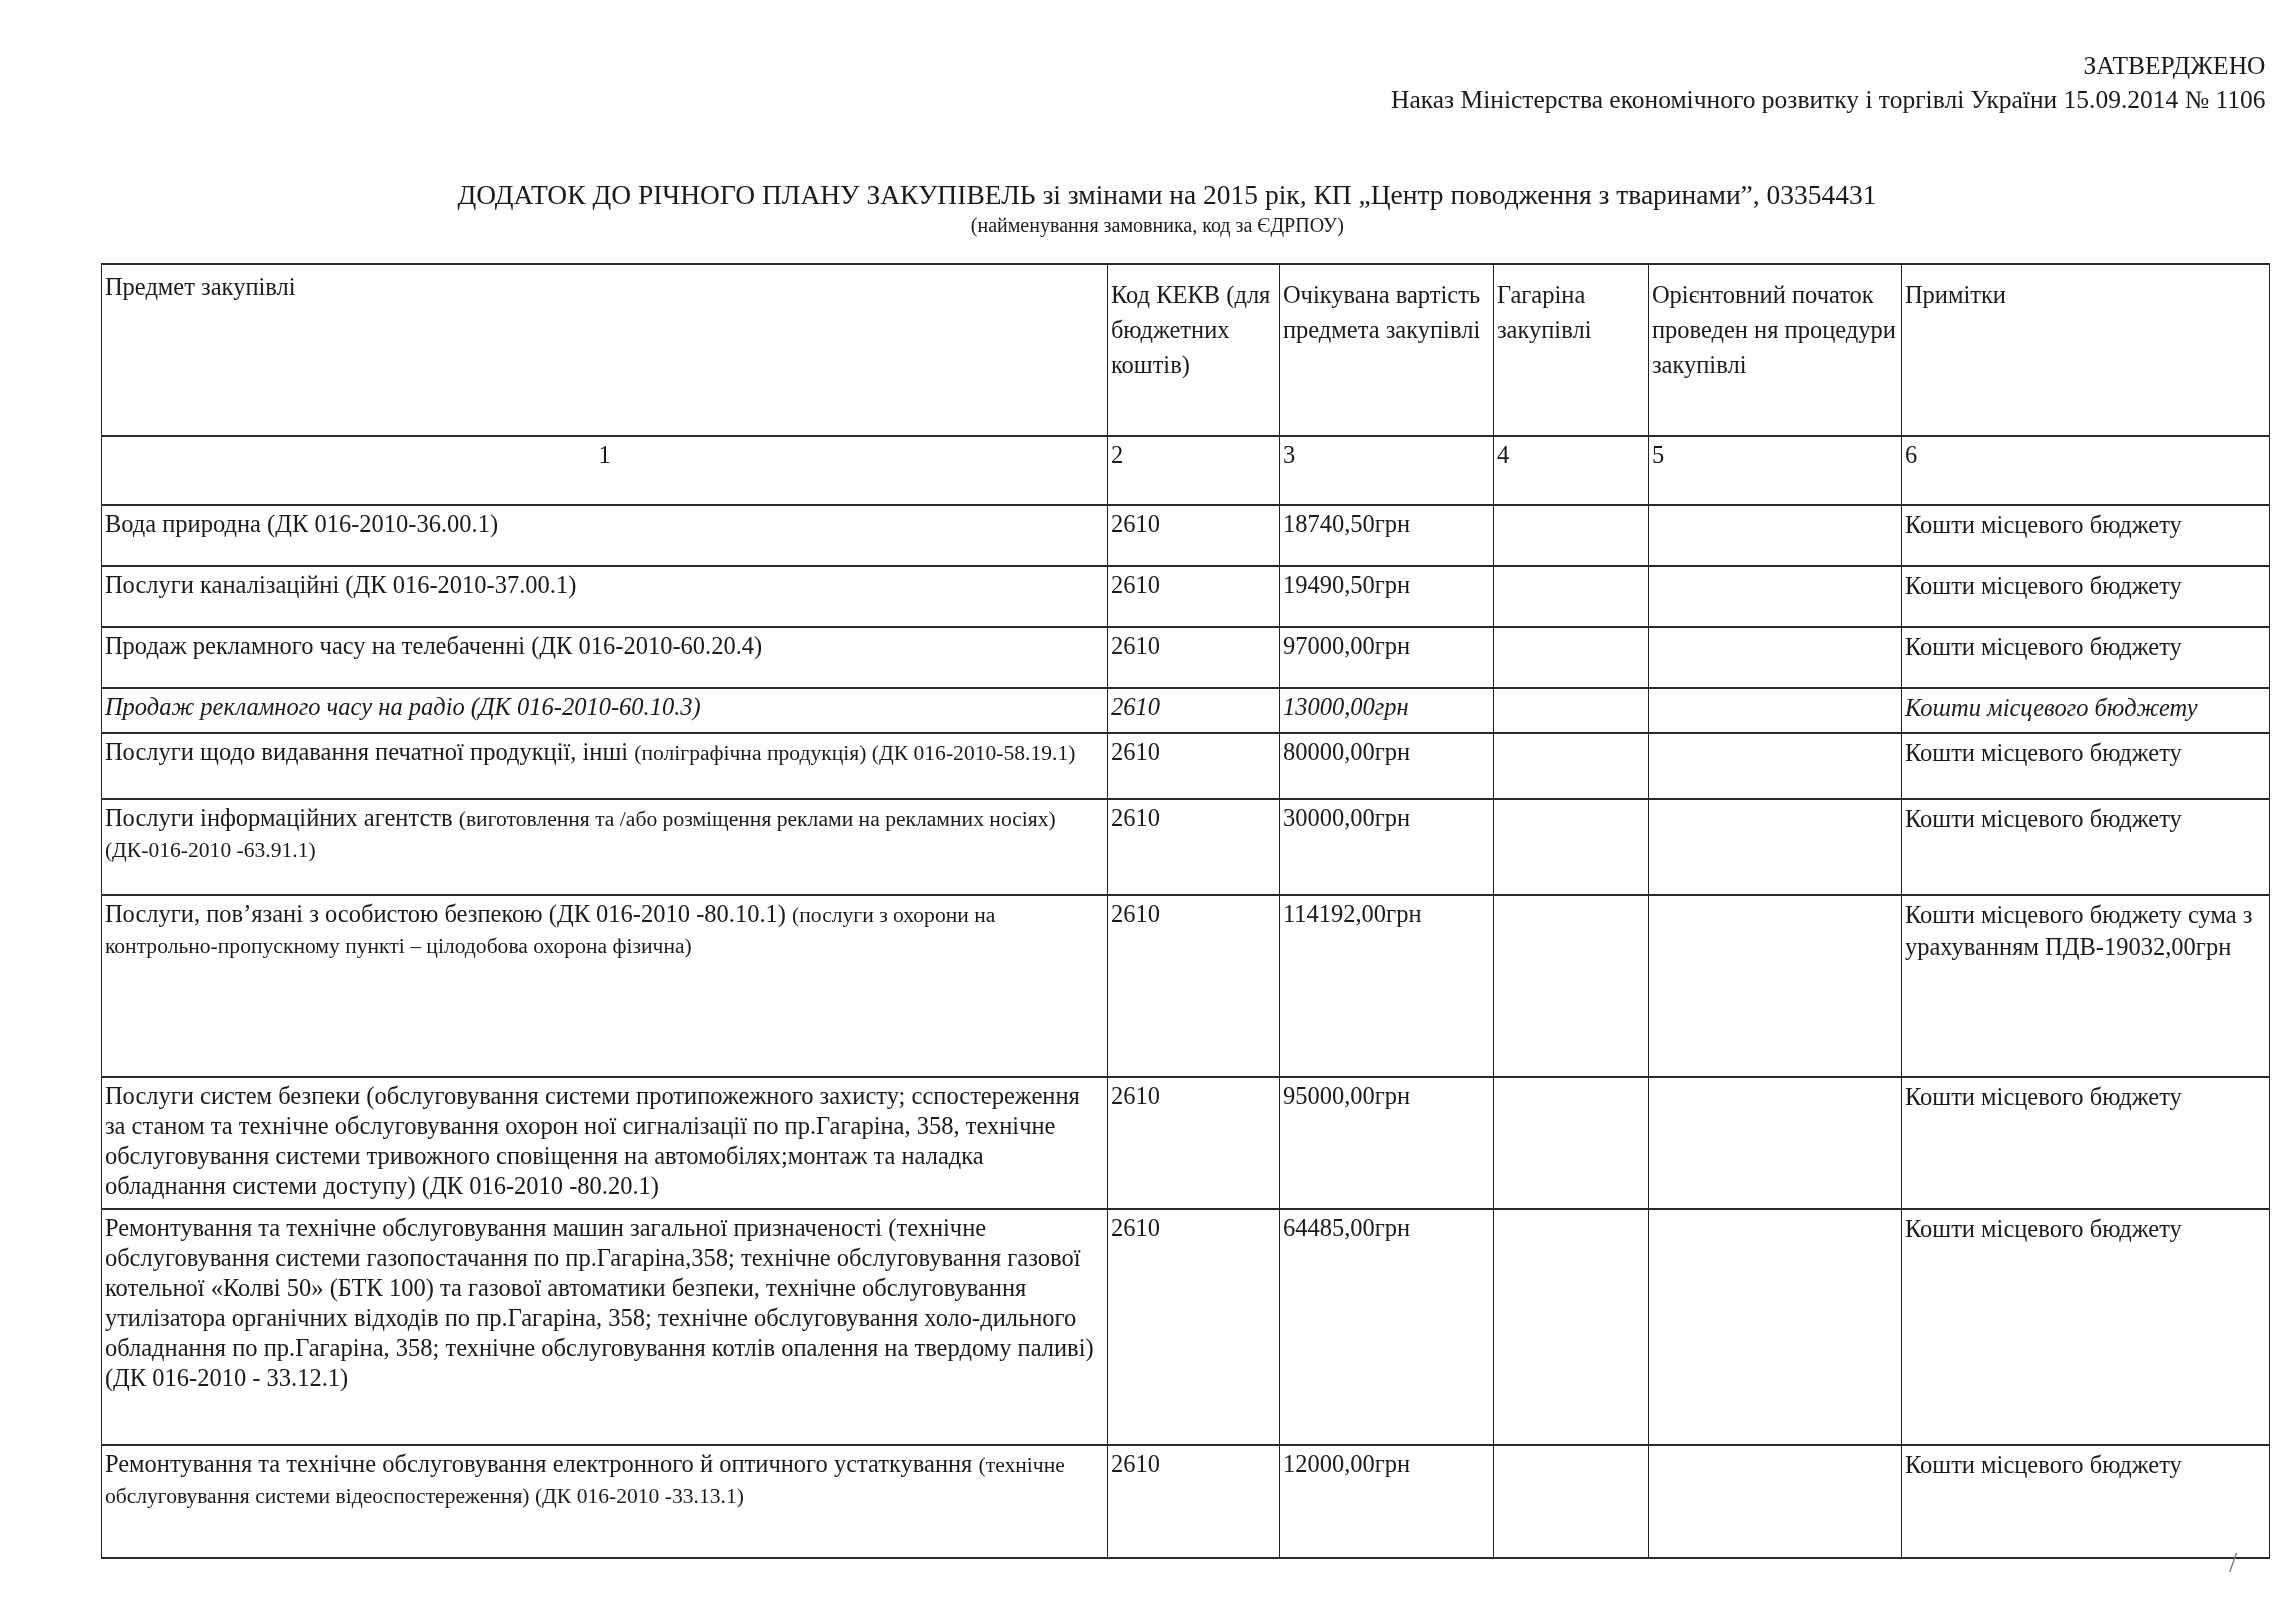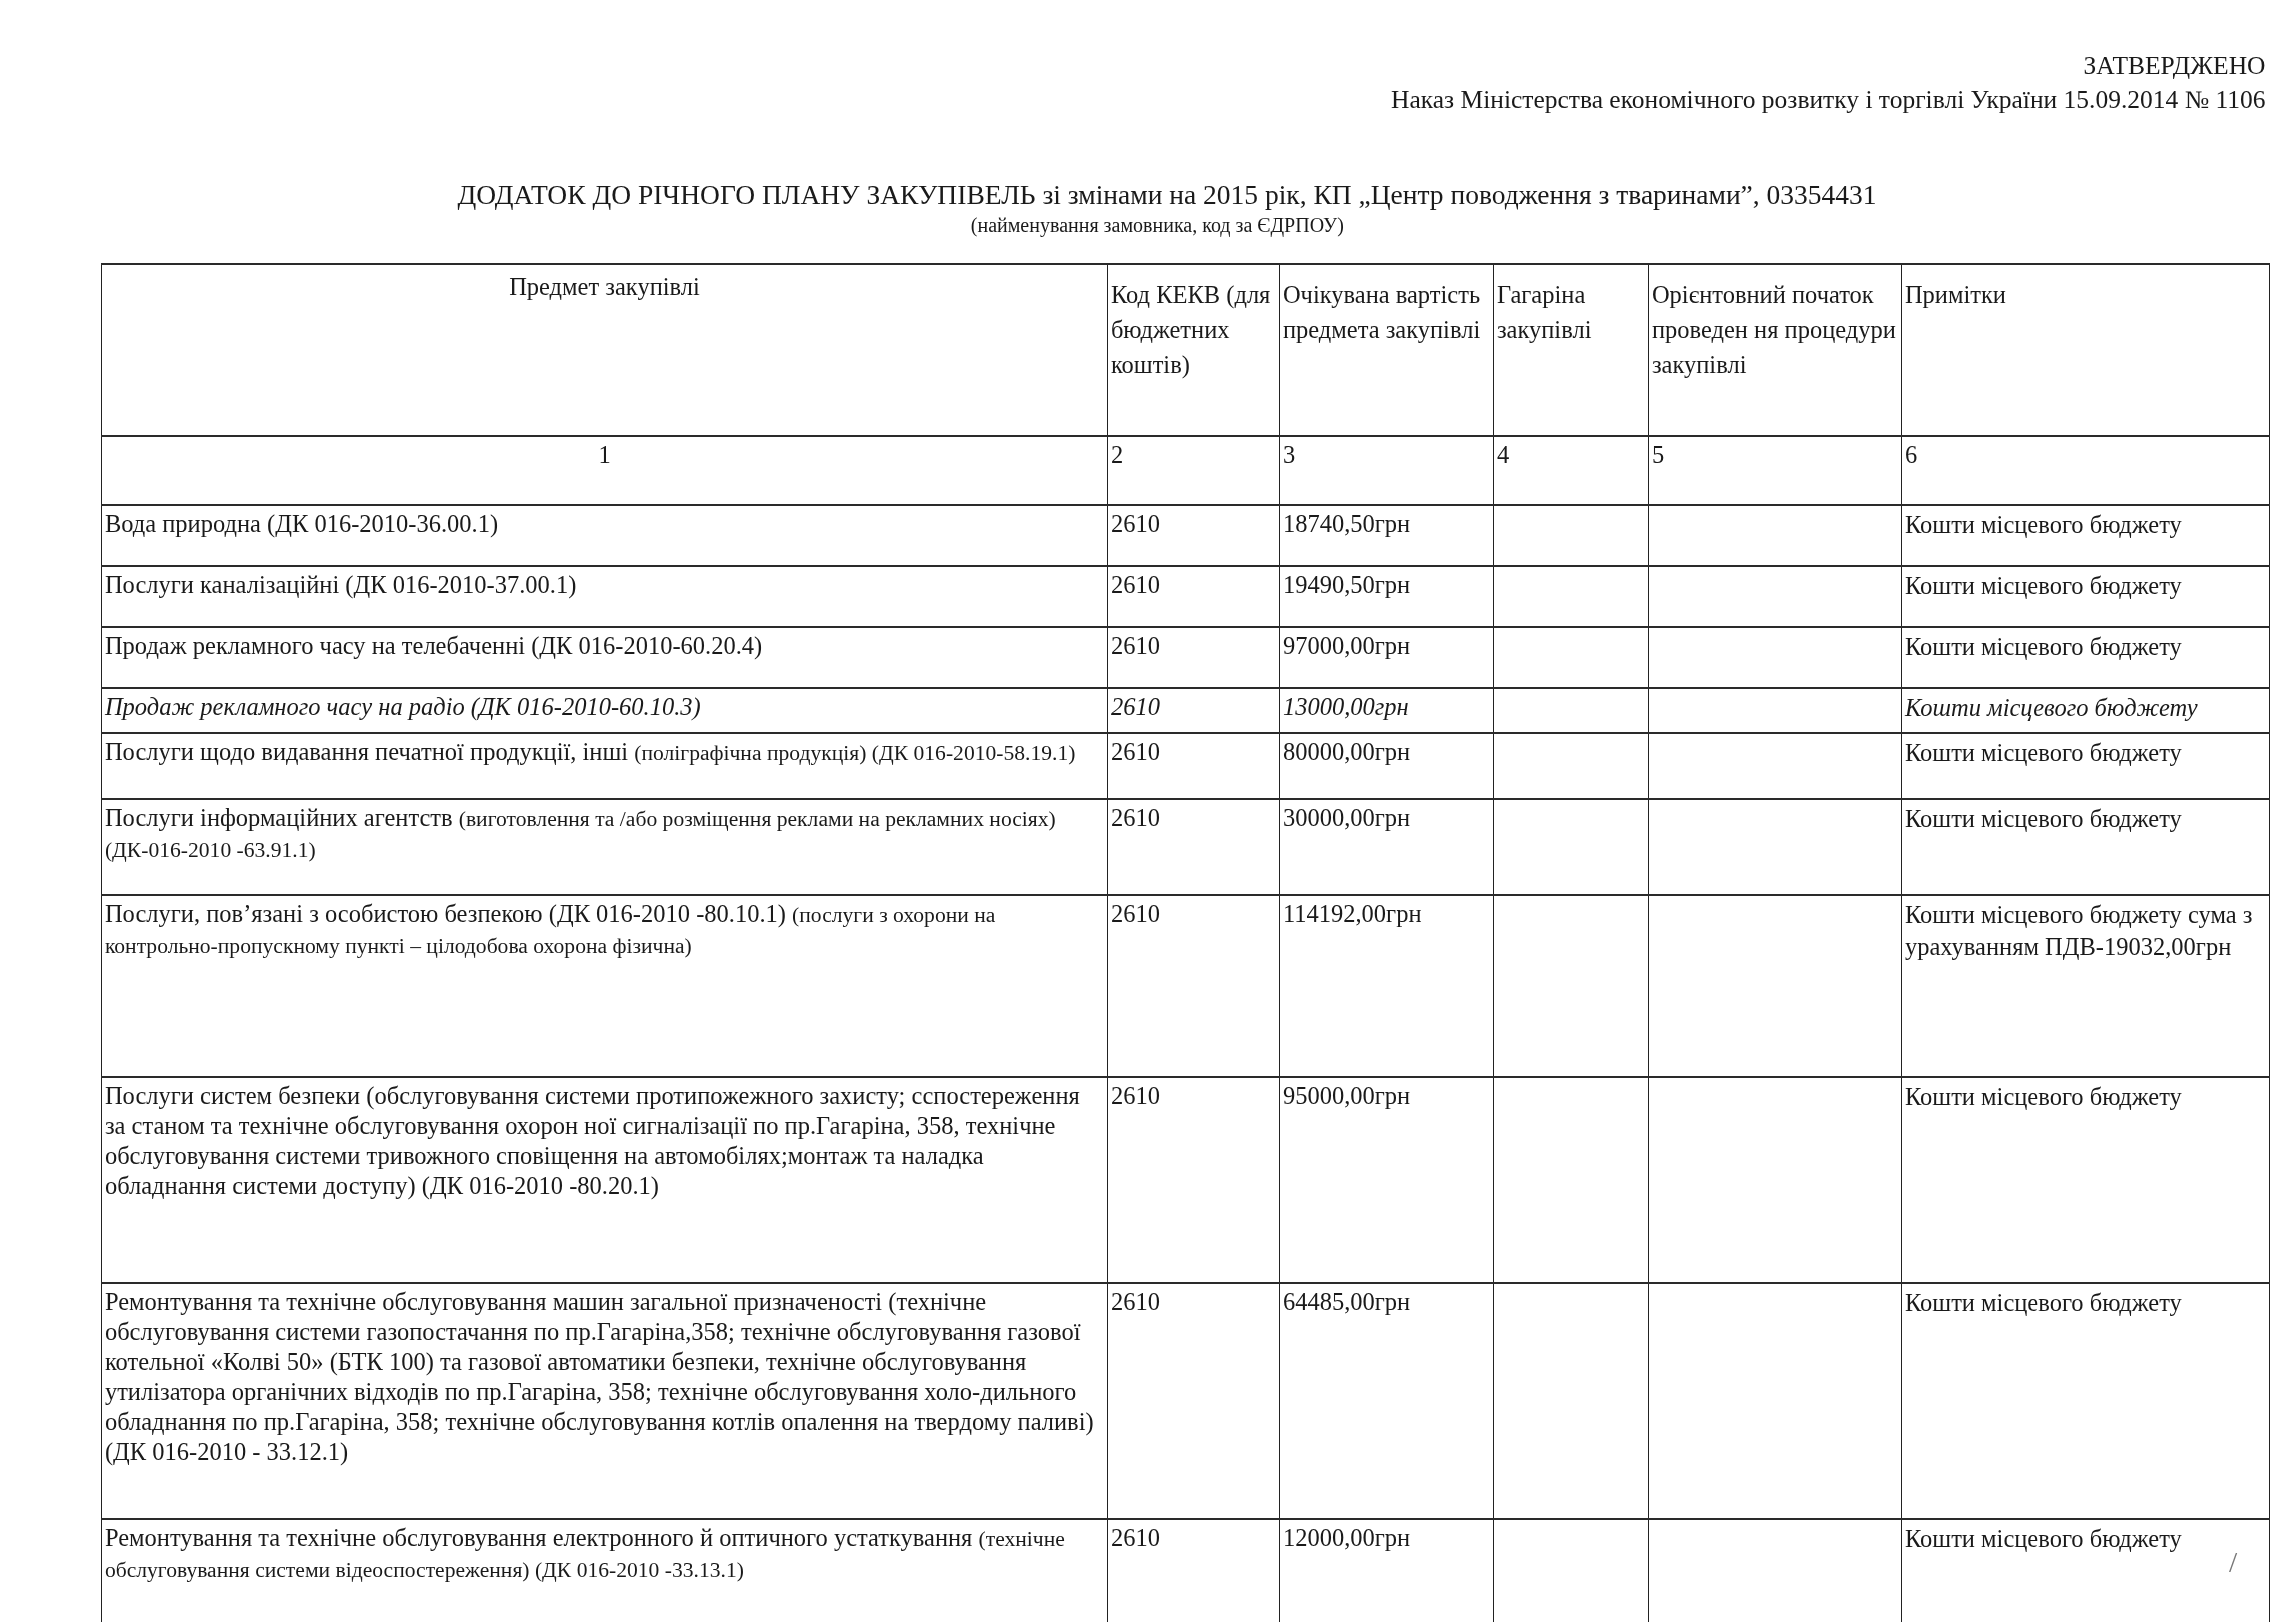--- a/index.html
+++ b/index.html
@@ -55,21 +55,20 @@
       border-right: 1.5px solid #222;
       border-top: 2.9px solid #2a2a2a;
       border-bottom: 2.9px solid #2a2a2a;
       vertical-align: top;
       padding: 2.9px 2.9px 0 2.9px;
       font-weight: normal;
       text-align: left;
       word-wrap: break-word;
     }
     table.plan th.subject-head {
-      text-align: center;
       padding-top: 6.9px;
     }
     table.plan th.col-head {
       padding-top: 12px;
       line-height: 35px;
     }
     .num-row td { padding-top: 6.9px; }
     .num-row td.c1 { text-align: center; }
     td.kekv { text-align: center; padding-top: 6.9px; margin-top: 40px; }
     td.cost { text-align: right; padding-right: 27px; padding-top: 6.9px; }
@@ -200,21 +199,21 @@
       <span>Послуги, пов’язані з особистою безпекою (ДК 016-2010 -80.10.1)</span>
       <span class="small">(послуги з охорони на контрольно-пропускному пункті – цілодобова охорона фізична)</span>
     </td>
     <td class="kekv">2610</td>
     <td class="cost">114192,00грн</td>
     <td></td>
     <td></td>
     <td class="note">Кошти місцевого бюджету сума з урахуванням ПДВ-19032,00грн</td>
   </tr>
 
-  <tr style="height: 206px;">
+  <tr style="height: 132px;">
     <td class="subject">
       <span>Послуги систем безпеки (обслуговування системи протипожежного захисту; сспостереження за станом та технічне обслуговування охорон ної сигналізації по пр.Гагаріна, 358, технічне обслуговування системи тривожного сповіщення на автомобілях;монтаж та наладка обладнання системи доступу) (ДК 016-2010 -80.20.1)</span>
       <span class="small"></span>
     </td>
     <td class="kekv">2610</td>
     <td class="cost">95000,00грн</td>
     <td></td>
     <td></td>
     <td class="note">Кошти місцевого бюджету</td>
   </tr>

